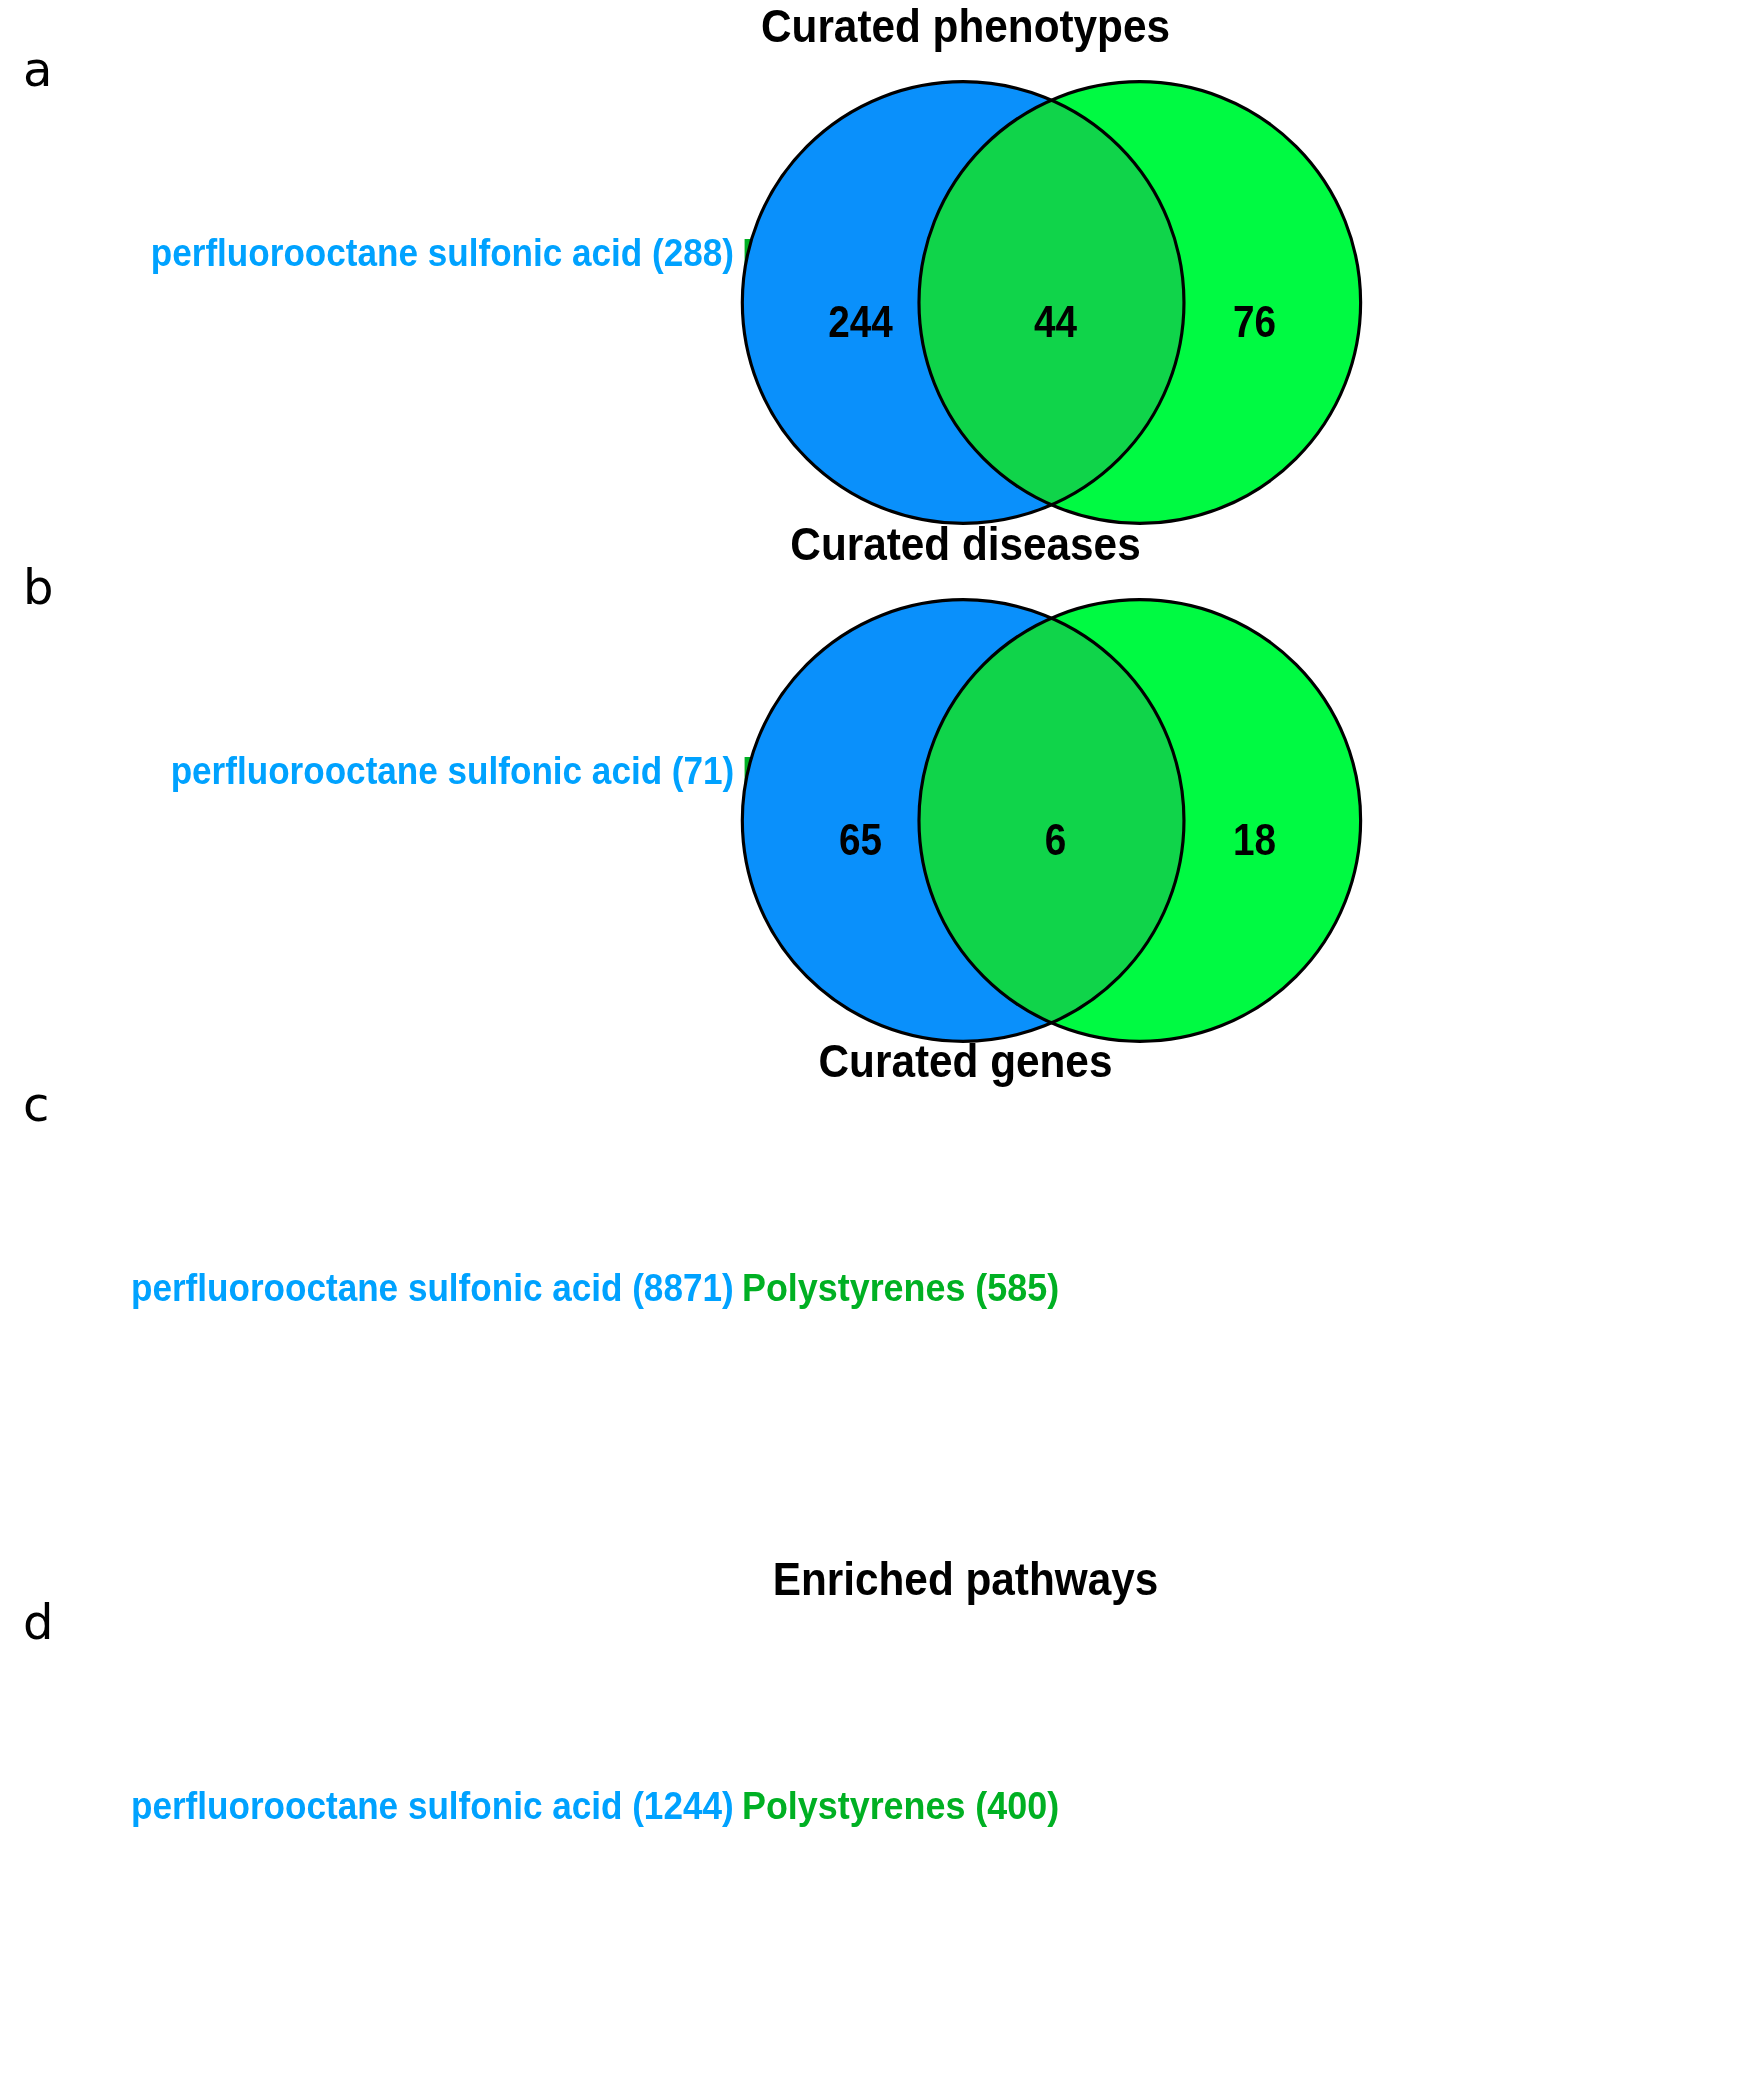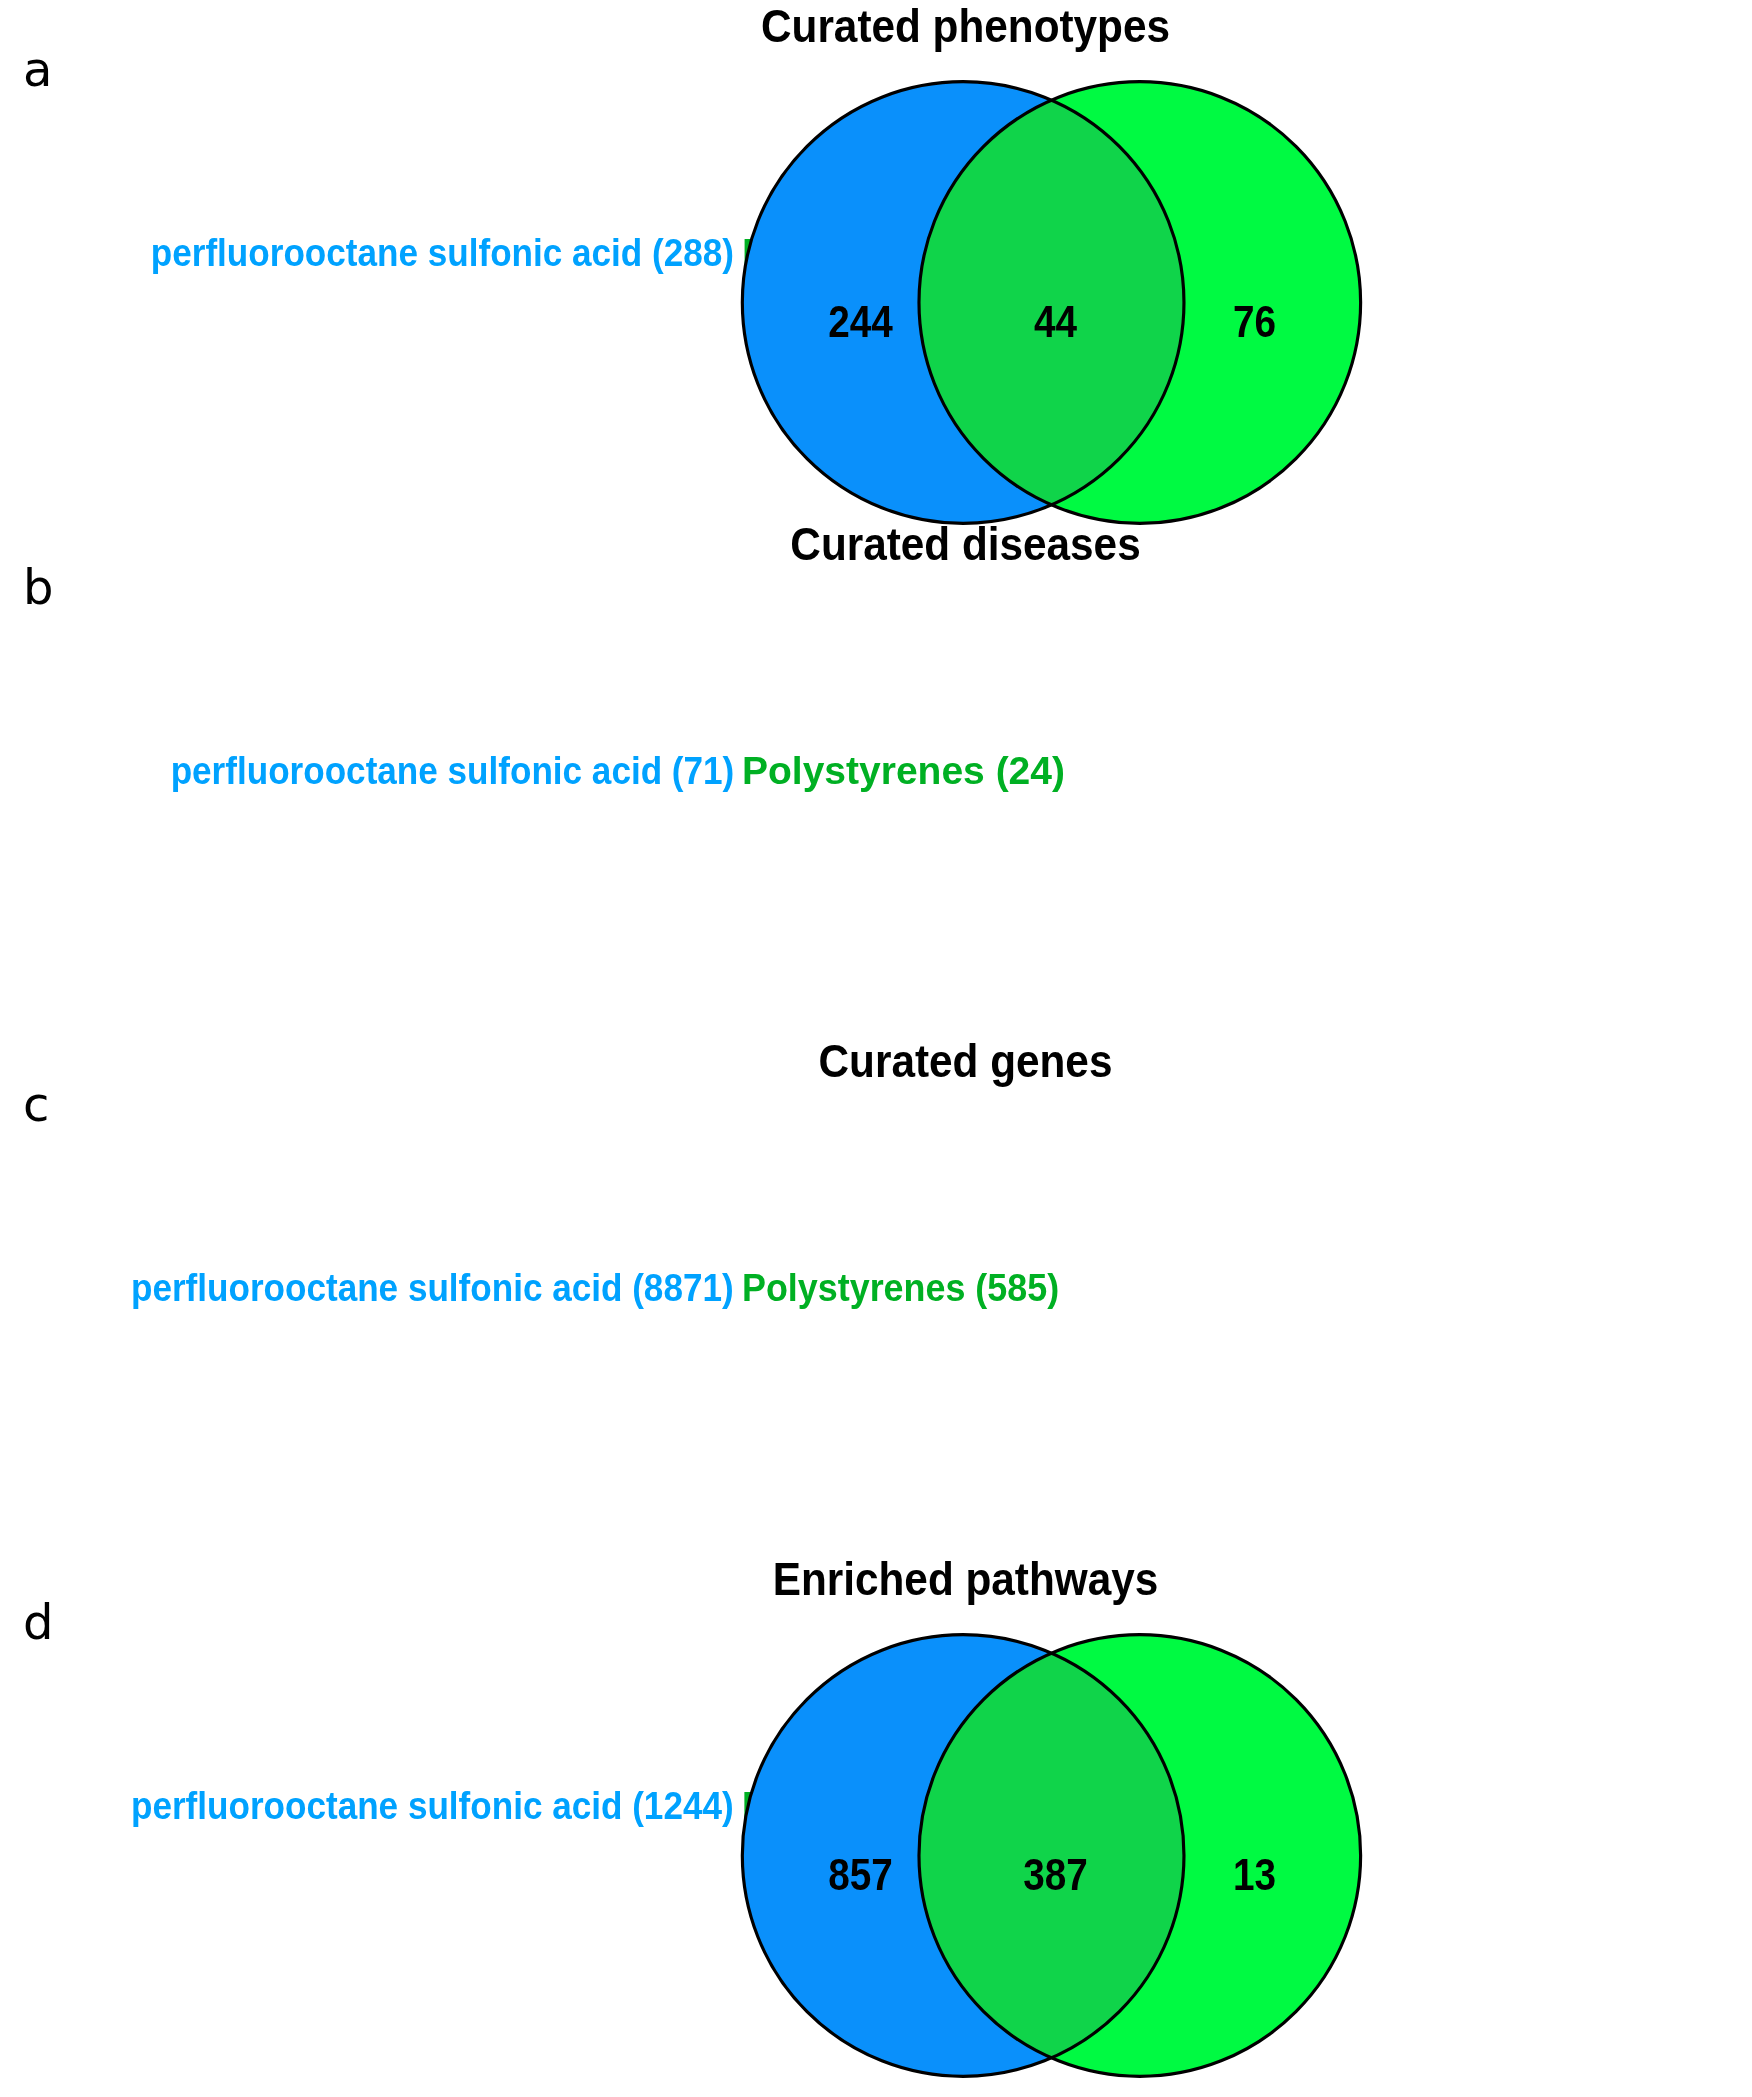--- a/index.html
+++ b/index.html
@@ -156,53 +156,53 @@
     </div>
   </div>
 
   <div class="panel panel-b">
     <div class="panel-letter">b</div>
     <div class="panel-title">Curated diseases</div>
 
     <div class="set-label label-left">perfluorooctane sulfonic acid (71)</div>
     <div class="set-label label-right">Polystyrenes (24)</div>
 
-  </div>
-
-  <div class="panel panel-c">
-    <div class="panel-letter">c</div>
-    <div class="panel-title">Curated genes</div>
-
-    <div class="set-label label-left">perfluorooctane sulfonic acid (8871)</div>
-    <div class="set-label label-right">Polystyrenes (585)</div>
-
-  </div>
-
-  <div class="panel panel-d">
-    <div class="panel-letter">d</div>
-    <div class="panel-title">Enriched pathways</div>
-
-    <div class="set-label label-left">perfluorooctane sulfonic acid (1244)</div>
-    <div class="set-label label-right">Polystyrenes (400)</div>
-
     <div class="venn-stage">
       <svg class="venn-svg" viewBox="0 0 1100 740" xmlns="http://www.w3.org/2000/svg">
         <defs>
-          <clipPath id="clipD-left">
+          <clipPath id="clipB-left">
               <circle cx="406" cy="370" r="350"></circle>
             </clipPath>
         </defs>
         <circle cx="406" cy="370" r="350" fill="#0A90FB"></circle>
         <circle cx="686" cy="370" r="350" fill="#00FA42"></circle>
-        <g clip-path="url(#clipD-left)">
+        <g clip-path="url(#clipB-left)">
           <circle cx="686" cy="370" r="350" fill="#10D44A"></circle>
         </g>
         <circle cx="406" cy="370" r="350" fill="none" stroke="#000000" stroke-width="5"></circle>
         <circle cx="686" cy="370" r="350" fill="none" stroke="#000000" stroke-width="5"></circle>
       </svg>
-      <div class="region-count count-left">857</div>
-      <div class="region-count count-center">387</div>
-      <div class="region-count count-right">13</div>
+      <div class="region-count count-left">65</div>
+      <div class="region-count count-center">6</div>
+      <div class="region-count count-right">18</div>
     </div>
   </div>
 
+  <div class="panel panel-c">
+    <div class="panel-letter">c</div>
+    <div class="panel-title">Curated genes</div>
+
+    <div class="set-label label-left">perfluorooctane sulfonic acid (8871)</div>
+    <div class="set-label label-right">Polystyrenes (585)</div>
+
+  </div>
+
+  <div class="panel panel-d">
+    <div class="panel-letter">d</div>
+    <div class="panel-title">Enriched pathways</div>
+
+    <div class="set-label label-left">perfluorooctane sulfonic acid (1244)</div>
+    <div class="set-label label-right">Polystyrenes (400)</div>
+
+  </div>
+
 </div>
 
 
 </body></html>

